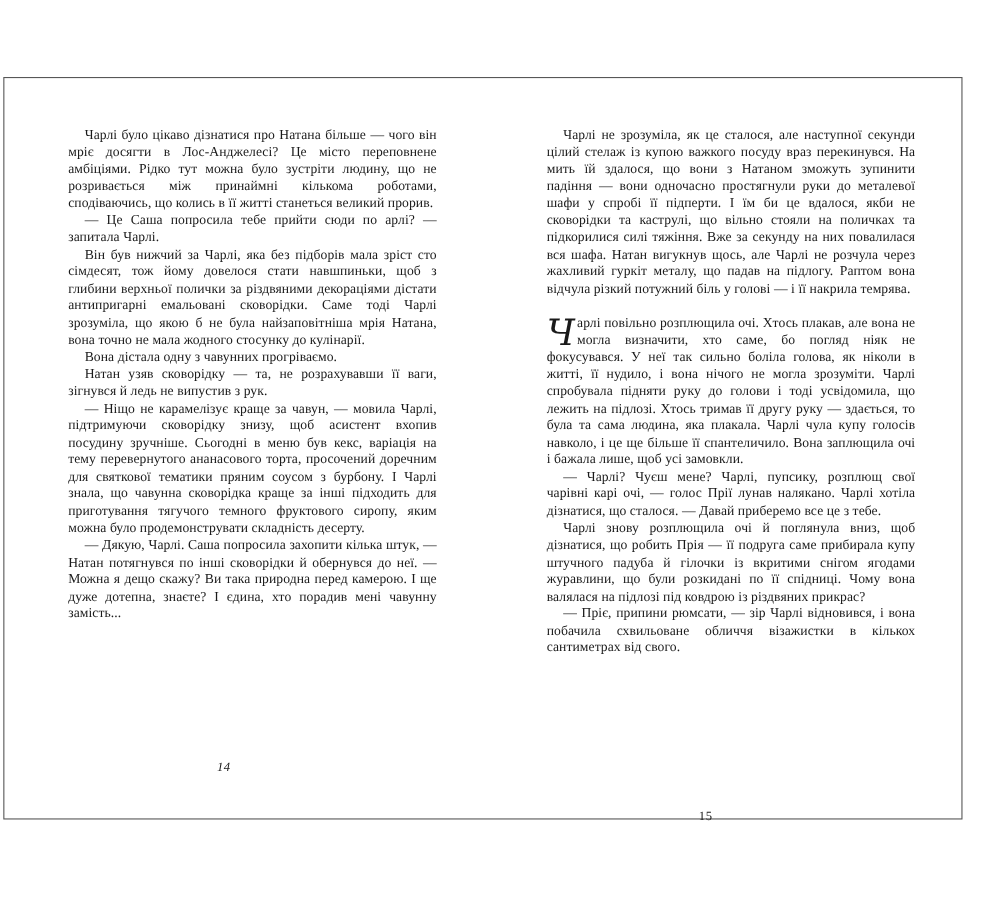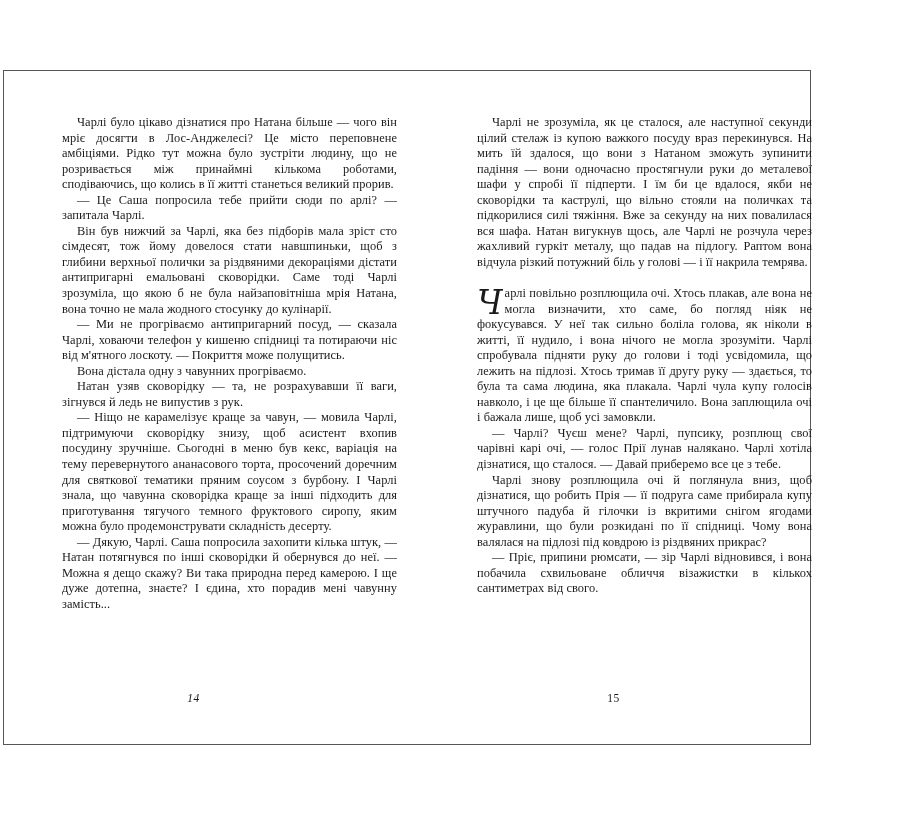--- a/index.html
+++ b/index.html
@@ -23,21 +23,21 @@
     width: 900px;
     height: 817px;
     background: #ffffff;
   }
 
   
   .spread {
     position: absolute;
     left: 3px;
     top: 70px;
-    width: 808px;
+    width: 872px;
     height: 675px;
     box-sizing: border-box;
     border: 1px solid #575757;
     background: #ffffff;
     display: flex;
   }
 
   .page {
     position: relative;
     box-sizing: border-box;
@@ -90,35 +90,34 @@
     position: absolute;
     left: 0;
     right: 0;
     top: 621px;
     text-align: center;
     font-size: 11.5px;
     letter-spacing: 0.04em;
     color: #1a1a1a;
   }
   .page-left  .folio { padding-right: 36px; font-style: italic; }
-  .page-right .folio { padding-left: 2px; padding-right: 32px; }
+  .page-right .folio { padding-left: 2px; padding-right: 32px; margin-top: 44px; }
 </style>
 </head>
 <body>
 
 <div class="canvas">
 
   <div class="spread">
 
     <div class="page page-left">
       <div class="textblock">
         <p>Чарлі було цікаво дізнатися про Натана більше — чого він мріє досягти в Лос-Анджелесі? Це місто переповнене амбіціями. Рідко тут можна було зустріти людину, що не розривається між принаймні кількома роботами, сподіваючись, що колись в її житті станеться великий прорив.</p>
         <p>— Це Саша попросила тебе прийти сюди по арлі? — запитала Чарлі.</p>
         <p>Він був нижчий за Чарлі, яка без підборів мала зріст сто сімдесят, тож йому довелося стати навшпиньки, щоб з глибини верхньої полички за різдвяними декораціями дістати антипригарні емальовані сковорідки. Саме тоді Чарлі зрозуміла, що якою б не була найзаповітніша мрія Натана, вона точно не мала жодного стосунку до кулінарії.</p>
-        <p>— Ми не прогріваємо антипригарний посуд, — сказала Чарлі, ховаючи телефон у кишеню спідниці та потираючи ніс від м'ятного лоскоту. — Покриття може полущитись.</p>
         <p>Вона дістала одну з чавунних прогріваємо.</p>
         <p>Натан узяв сковорідку — та, не розрахувавши її ваги, зігнувся й ледь не випустив з рук.</p>
         <p>— Ніщо не карамелізує краще за чавун, — мовила Чарлі, підтримуючи сковорідку знизу, щоб асистент вхопив посудину зручніше. Сьогодні в меню був кекс, варіація на тему перевернутого ананасового торта, просочений доречним для святкової тематики пряним соусом з бурбону. І Чарлі знала, що чавунна сковорідка краще за інші підходить для приготування тягучого темного фруктового сиропу, яким можна було продемонструвати складність десерту.</p>
         <p>— Дякую, Чарлі. Саша попросила захопити кілька штук, — Натан потягнувся по інші сковорідки й обернувся до неї. — Можна я дещо скажу? Ви така природна перед камерою. І ще дуже дотепна, знаєте? І єдина, хто порадив мені чавунну замість...</p>
       </div>
       <div class="folio">14</div>
     </div>
 
     <div class="page page-right">
       <div class="textblock">

